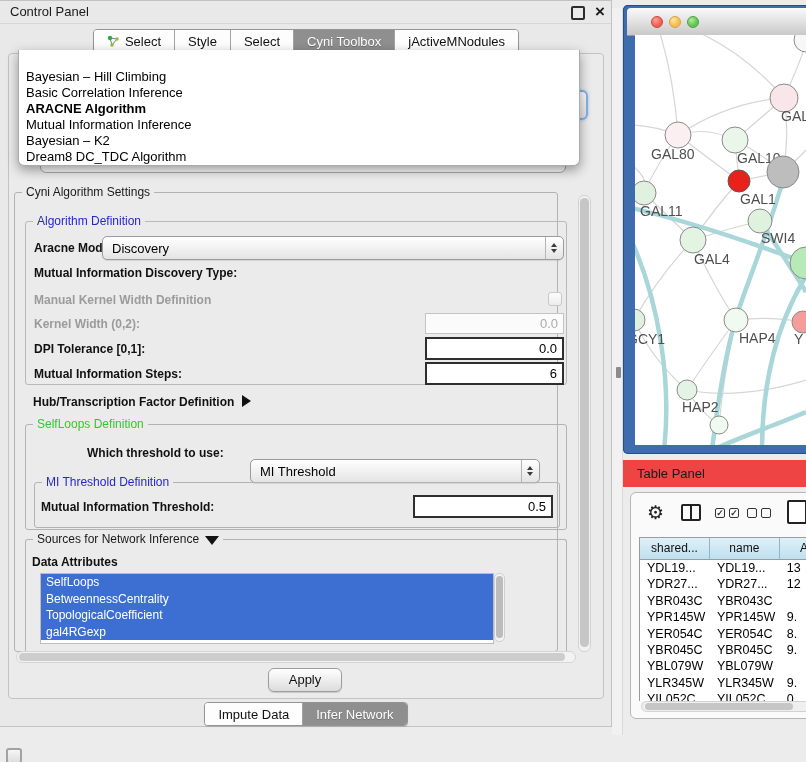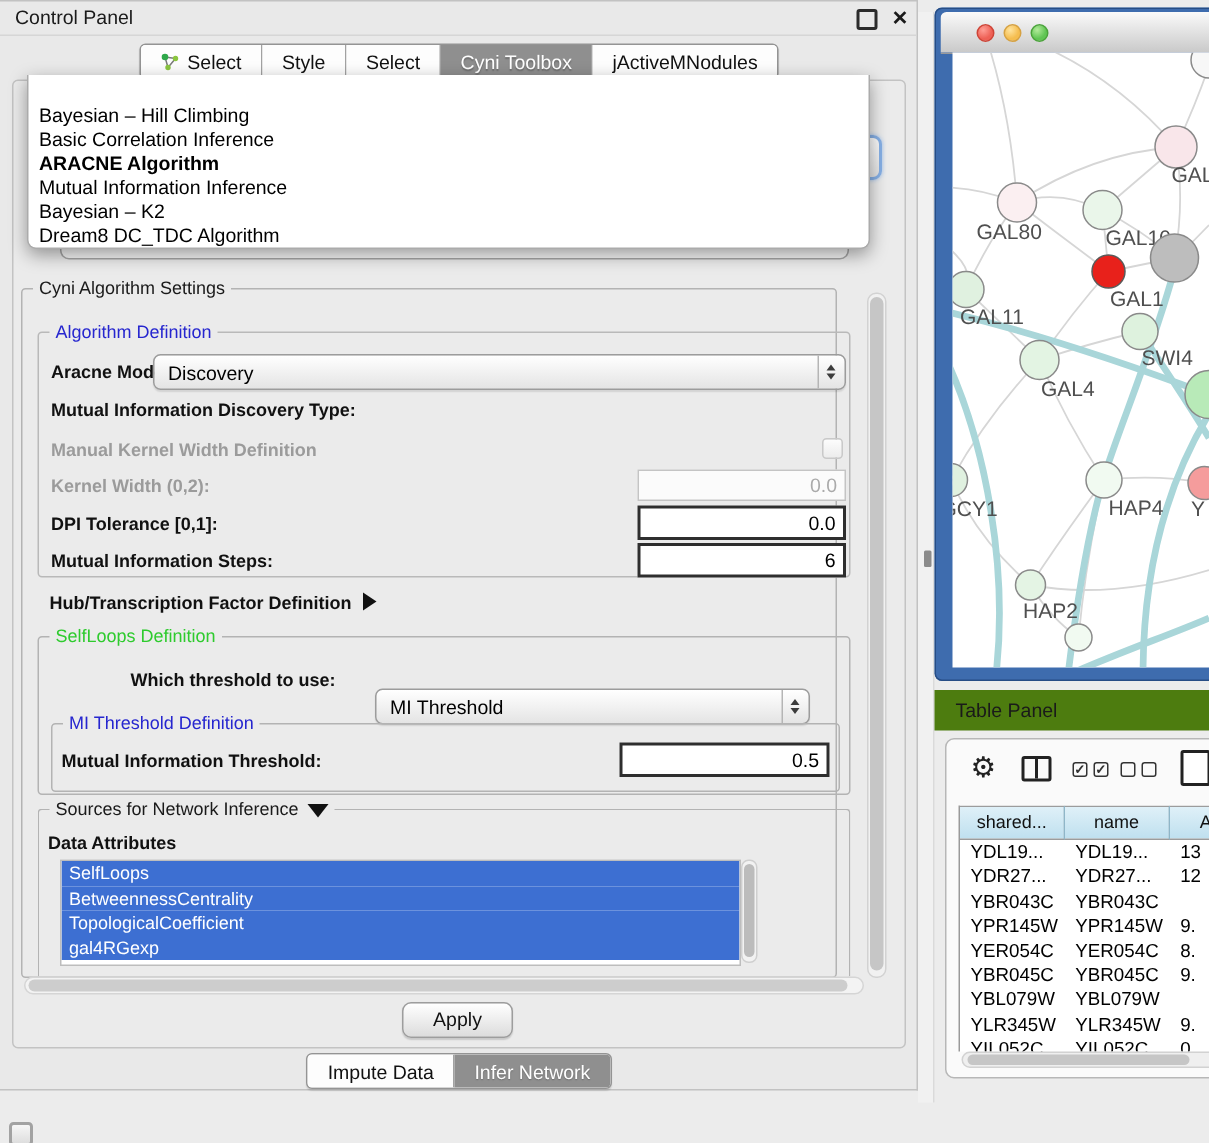--- a/index.html
+++ b/index.html
@@ -137,21 +137,21 @@
     border-radius:4px 0 0 0;
   }
   .tl{position:absolute;top:8px;width:12px;height:12px;border-radius:50%;box-sizing:border-box;cursor:pointer;}
   .tl.red{left:24px;background:radial-gradient(circle at 35% 30%,#ff9e95,#ee6156 60%);border:1px solid #ce4437;}
   .tl.yellow{left:42px;background:radial-gradient(circle at 35% 30%,#ffe49e,#f5bd4f 60%);border:1px solid #d6a243;}
   .tl.green{left:60px;background:radial-gradient(circle at 35% 30%,#b2eb9a,#61c554 60%);border:1px solid #4aa33a;}
   .net-canvas{
     position:absolute;left:12px;top:30px;right:0;bottom:9px;background:#fff;overflow:hidden;
   }
   
-  .table-panel-bar{position:absolute;left:623px;top:460px;width:183px;height:27px;background:#4d7c0f;}
+  .table-panel-bar{position:absolute;left:623px;top:460px;width:183px;height:27px;background:#ef4444;}
   .table-panel-title{position:absolute;left:14px;top:6px;font-size:13px;color:#1a1a1a;}
   .table-card{
     position:absolute;left:630px;top:492px;width:200px;height:227px;
     background:#fafafa;border:1px solid #b7b7b7;border-radius:6px;box-sizing:border-box;
   }
   .tp-toolbar{position:absolute;left:0;top:0;right:0;height:42px;}
   .gear-ico{position:absolute;left:16px;top:8px;font-size:19px;color:#222;cursor:pointer;line-height:24px;}
   .cols-ico{position:absolute;left:50px;top:11px;width:20px;height:17px;border:2px solid #222;border-radius:2px;box-sizing:border-box;cursor:pointer;}
   .cols-ico::after{content:"";position:absolute;left:7px;top:0;bottom:0;width:2px;background:#222;}
   .pair{position:absolute;top:15px;width:26px;height:11px;cursor:pointer;}

